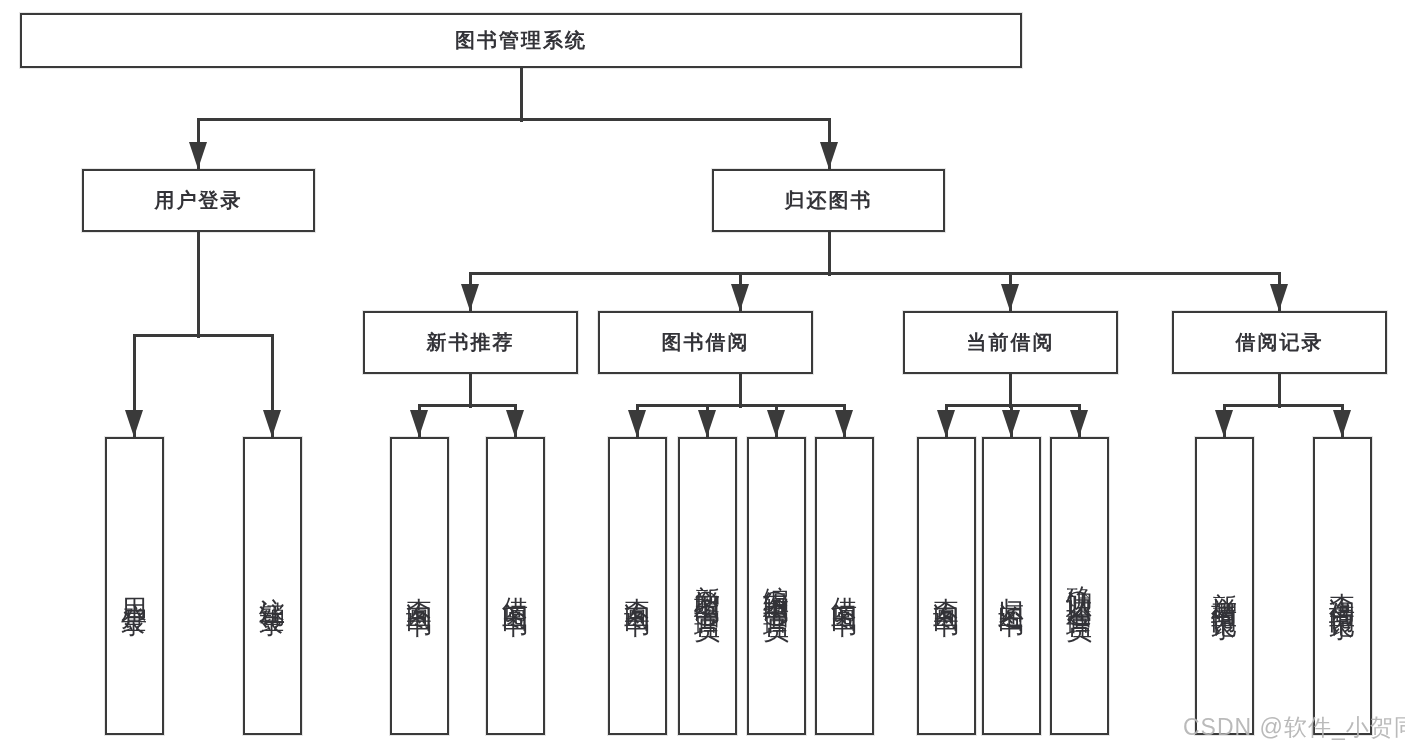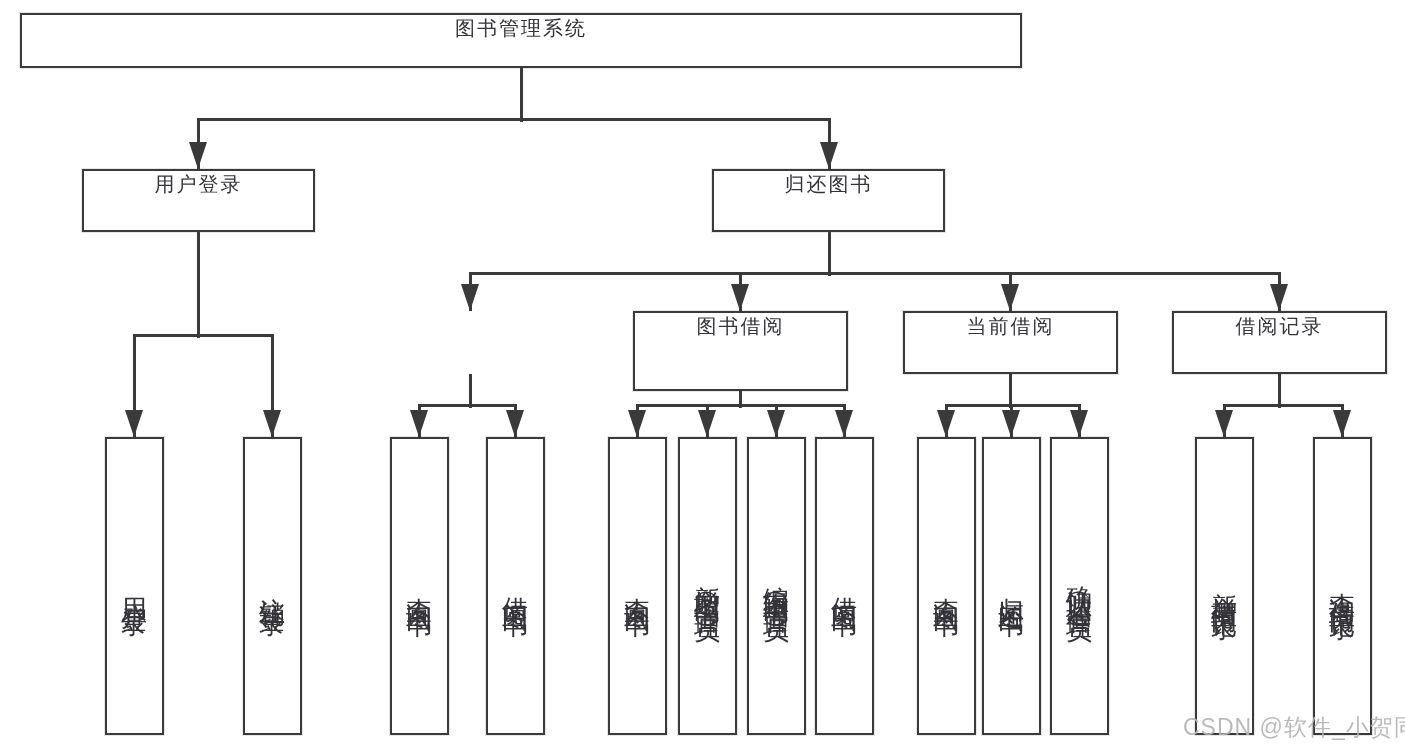--- a/index.html
+++ b/index.html
@@ -14,23 +14,24 @@
     width:1405px;height:747px;
     background:var(--bg);
     font-family:"Liberation Sans","DejaVu Sans",sans-serif;
     overflow:hidden;
   }
   .hbox{
     position:absolute;
     box-sizing:border-box;
     border:2.5px solid var(--line);
     background:#fff;
-    display:flex;align-items:flex-start;justify-content:center;
+    display:flex;align-items:center;justify-content:center;
     font-size:20px;letter-spacing:2px;color:var(--text);
     box-shadow:0 0 0 1px rgba(60,60,60,0.12);
+    font-weight:bold;
   }
   .leaf{
     position:absolute;
     top:437px;height:298px;width:59px;
     box-sizing:border-box;
     border:2.5px solid var(--line);
     background:#fff;
     display:flex;align-items:center;justify-content:center;
     box-shadow:0 0 0 1px rgba(60,60,60,0.12);
   }
@@ -125,21 +126,24 @@
     <span>图书管理系统</span>
   </div>
 
   <div class="hbox" style="left:82px;top:169px;width:233px;height:63px;">
     <span>用户登录</span>
   </div>
   <div class="hbox" style="left:712px;top:169px;width:233px;height:63px;">
     <span>归还图书</span>
   </div>
 
-  <div class="hbox" style="left:633px;top:311px;width:215px;height:80px;">
+  <div class="hbox" style="left:363px;top:311px;width:215px;height:63px;">
+    <span>新书推荐</span>
+  </div>
+  <div class="hbox" style="left:598px;top:311px;width:215px;height:63px;">
     <span>图书借阅</span>
   </div>
   <div class="hbox" style="left:1172px;top:311px;width:215px;height:63px;">
     <span>借阅记录</span>
   </div>
   <div class="hbox" style="left:903px;top:311px;width:215px;height:63px;">
     <span>当前借阅</span>
   </div>
 
   <div class="leaf" style="left:105px;">

